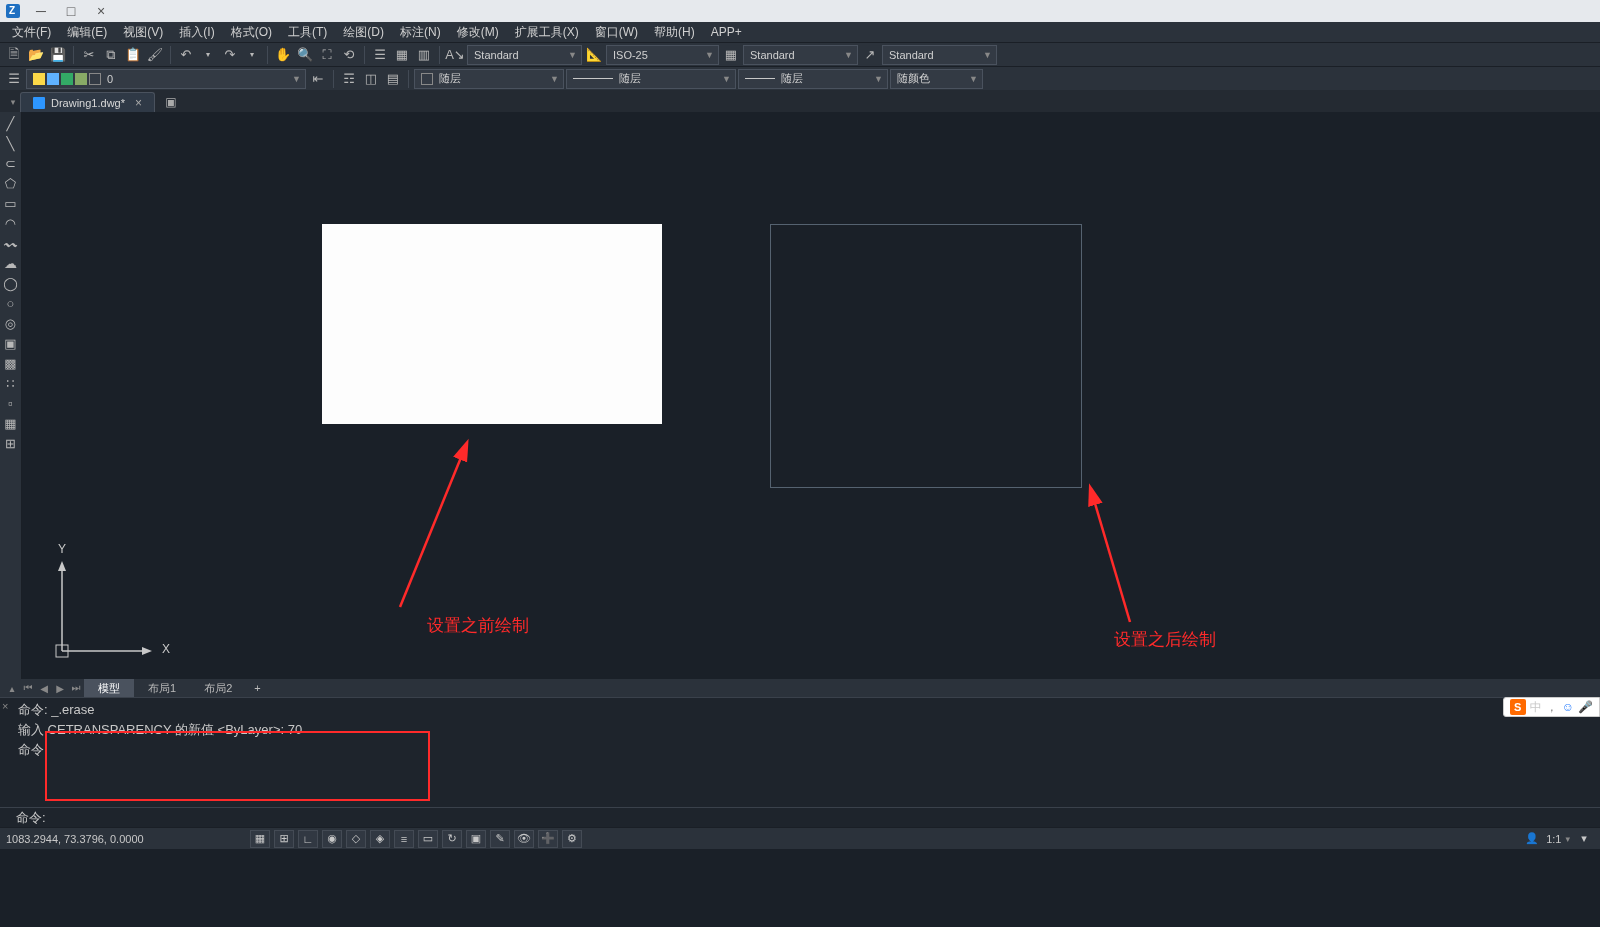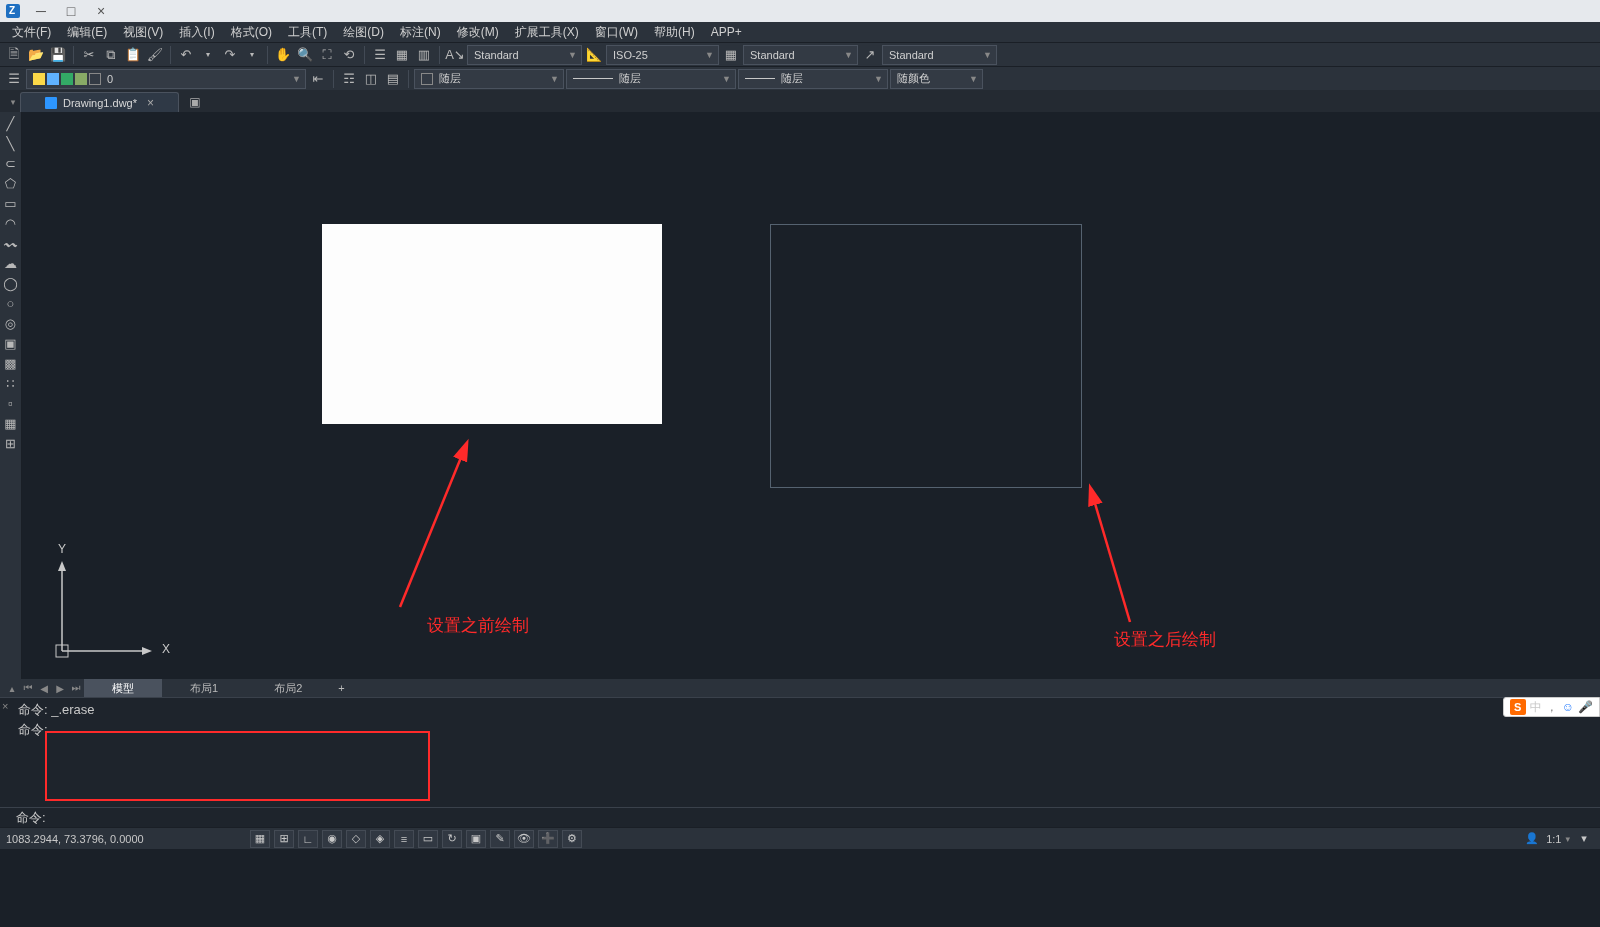--- a/index.html
+++ b/index.html
@@ -18,41 +18,41 @@
   .tb-btn{width:20px;height:20px;display:flex;align-items:center;justify-content:center;color:#b8b8b8;font-size:13px;position:relative;}
   .tb-sep{width:1px;height:18px;background:#424a55;margin:0 3px;}
   .dropdown{height:20px;background:#333a44;border:1px solid #4a525e;display:flex;align-items:center;padding:0 4px 0 6px;color:#d0d0d0;font-size:11px;gap:6px;min-width:90px;}
   .dropdown .dd-arrow{margin-left:auto;font-size:9px;color:#888;}
   .sw{width:12px;height:12px;display:inline-block;}
   
   .layer-icons{display:flex;gap:2px;align-items:center;}
   .layer-icons span{width:12px;height:12px;}
   
   #doctabs{height:22px;background:#242a32;display:flex;align-items:flex-end;padding-left:6px;}
-  .doc-tab{height:20px;background:#2f3946;border:1px solid #4a525e;border-bottom:none;border-radius:3px 3px 0 0;display:flex;align-items:center;padding:0 24px;gap:6px;color:#d8d8d8;font-size:11px;}
+  .doc-tab{height:20px;background:#2f3946;border:1px solid #4a525e;border-bottom:none;border-radius:3px 3px 0 0;display:flex;align-items:center;padding:0 12px;gap:6px;color:#d8d8d8;font-size:11px;}
   .doc-tab .dwg-ic{width:12px;height:12px;background:#2d96ff;border-radius:1px;}
   .doc-tab .close{color:#aaa;font-size:12px;margin-left:4px;}
   .tab-plus{width:20px;height:20px;margin-left:6px;display:flex;align-items:center;justify-content:center;color:#aaa;}
   
   #workarea{display:flex;height:567px;}
   #left-toolbar{width:22px;background:#2b323b;border-right:1px solid #1a1f26;display:flex;flex-direction:column;align-items:center;padding-top:2px;gap:2px;}
   #left-toolbar .tb-btn{width:18px;height:18px;}
   #canvas{flex:1;background:#1a2028;position:relative;overflow:hidden;}
   .rect-solid{position:absolute;background:#fdfdfd;}
   .rect-outline{position:absolute;border:1px solid #556270;}
   
   #ucs{position:absolute;left:22px;bottom:8px;color:#c8c8c8;font:12px/1 Arial;}
   #ucs svg{overflow:visible;}
   
   .anno-text{position:absolute;color:#ff2a2a;font-size:17px;font-weight:500;}
   .arrow-svg{position:absolute;overflow:visible;}
   
   #layouttabs{height:18px;background:#2b323b;display:flex;align-items:center;padding:0 4px;font-size:11px;gap:0;}
   #layouttabs .nav-btn{width:16px;height:16px;color:#888;display:flex;align-items:center;justify-content:center;font-size:10px;}
-  #layouttabs .ltab{padding:0 28px;height:18px;line-height:18px;color:#bbb;}
+  #layouttabs .ltab{padding:0 14px;height:18px;line-height:18px;color:#bbb;}
   #layouttabs .ltab.active{background:#4a525e;color:#fff;}
   
   #cmd-area{height:130px;background:#1e242c;border-top:1px solid #3a414b;position:relative;font-family:"Consolas","SimSun",monospace;font-size:13px;color:#c8c8c8;}
   #cmd-scroll{position:absolute;top:2px;bottom:22px;left:4px;right:4px;overflow:hidden;}
   .cmd-line{padding:1px 14px;white-space:pre;}
   #cmd-input-row{position:absolute;bottom:0;left:0;right:0;height:20px;display:flex;align-items:center;padding:0 16px;border-top:1px solid #3a414b;}
   .red-box{position:absolute;border:2px solid #ff2a2a;pointer-events:none;}
   .gutter-x{position:absolute;left:2px;top:0;color:#888;font-size:11px;}
   
   #statusbar{height:22px;background:#2b323b;border-top:1px solid #1a1f26;display:flex;align-items:center;padding:0 6px;font-size:11px;color:#c8c8c8;gap:4px;}
@@ -252,20 +252,21 @@
   <span class="ltab active">模型</span>
   <span class="ltab">布局1</span>
   <span class="ltab">布局2</span>
   <span class="ltab" style="padding:0 8px">+</span>
 </div>
 
 <div id="cmd-area">
   <span class="gutter-x" style="top:2px">×</span>
   <div id="cmd-scroll">
       <div class="cmd-line">命令: _.erase</div>
+      <div class="cmd-line">输入 CETRANSPARENCY 的新值 &lt;ByLayer&gt;: 70</div>
       <div class="cmd-line">命令:</div>
     </div>
   <div class="red-box" style="left:45px;top:33px;width:385px;height:70px"></div>
   <div id="cmd-input-row">
     <span>命令:</span>
   </div>
 </div>
 
 <div id="ime">
   <span class="ime-logo">S</span>

